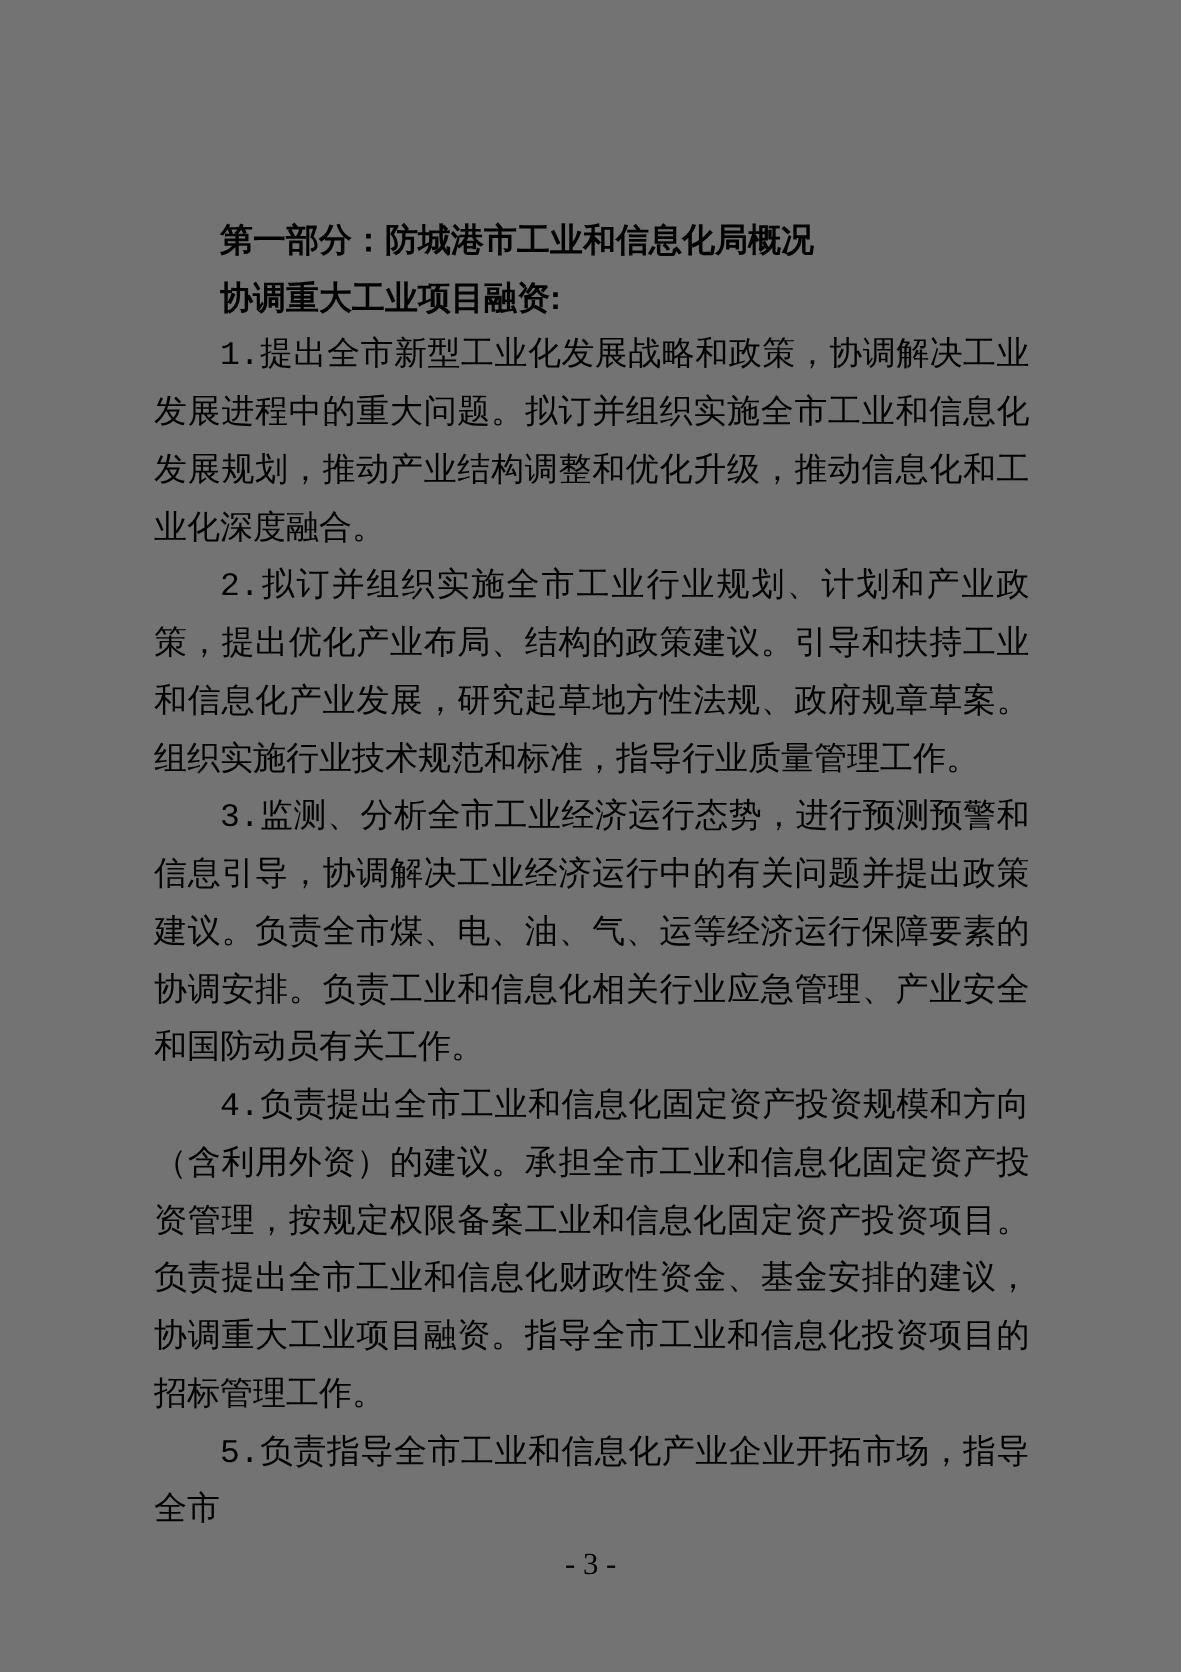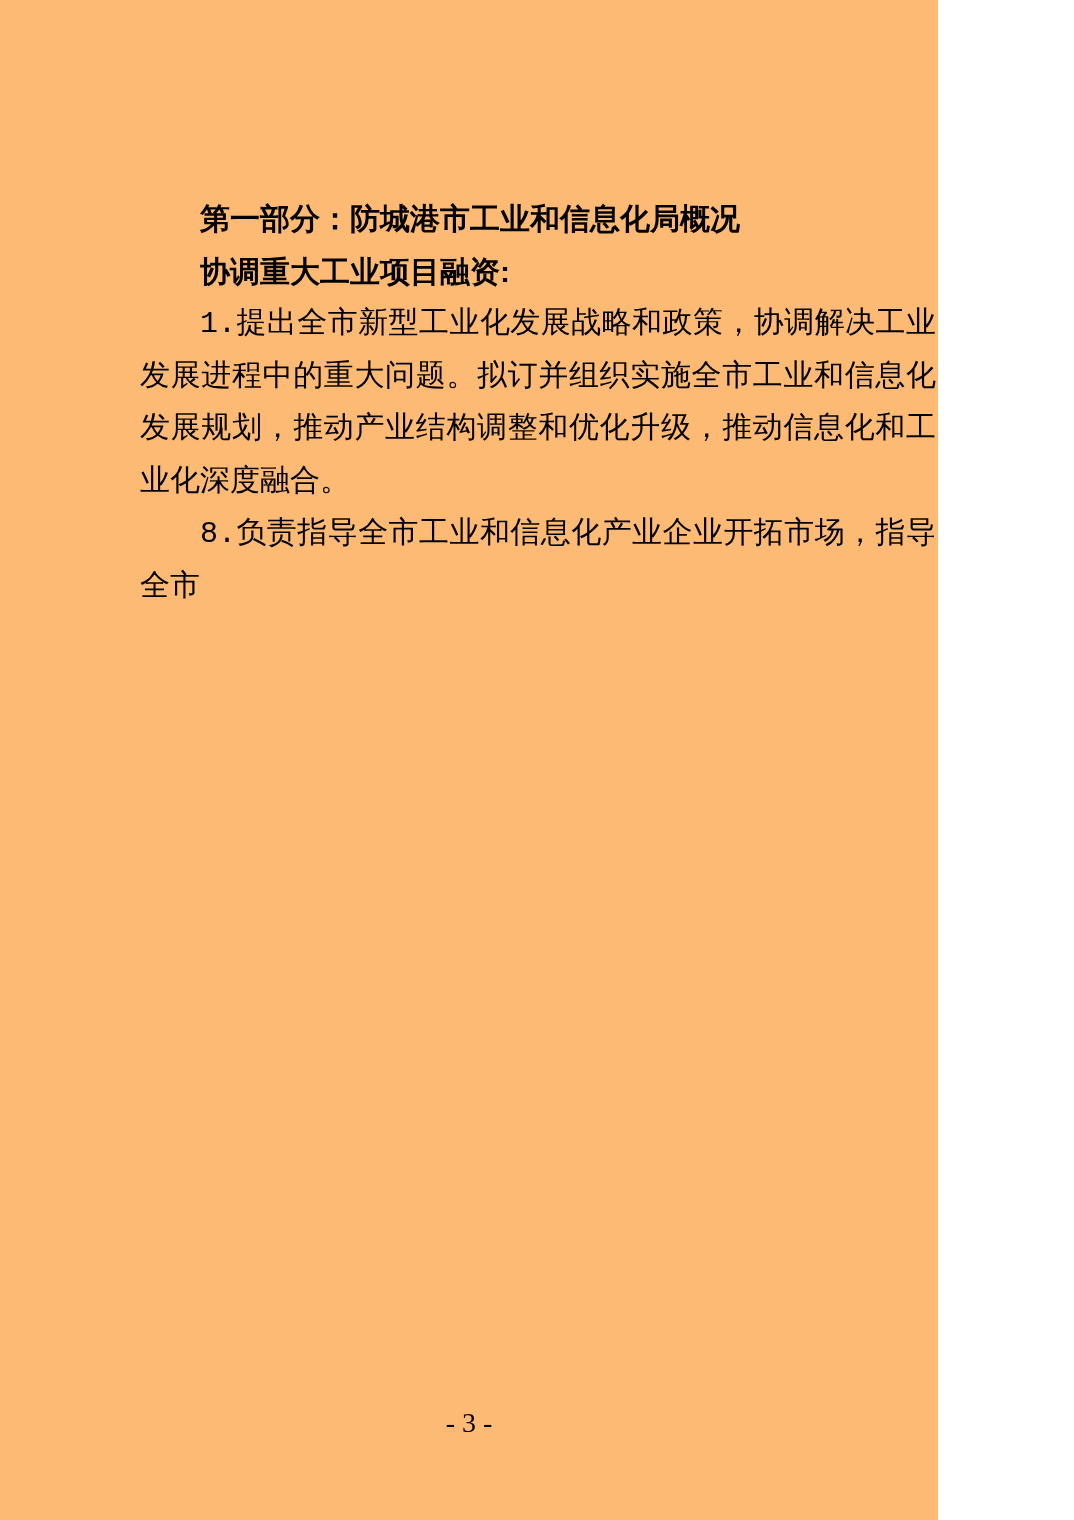--- a/index.html
+++ b/index.html
@@ -2,23 +2,23 @@
 <html><head>
 <meta charset="utf-8">
 <style>
   html, body {
     margin: 0;
     padding: 0;
     background: #ffffff;
   }
   .page {
     position: relative;
-    width: 938px;
+    width: 1074px;
     height: 1520px;
-    background: #fdba74;
+    background: #737373;
     color: #000000;
     overflow: hidden;
     font-family: "Liberation Serif", serif;
   }
   .content {
     position: absolute;
     left: 140px;
     top: 193px;
     width: 796px;
     font-size: 30px;
@@ -56,16 +56,19 @@
   }
 </style>
 </head>
 <body>
 
 <div class="page">
   <div class="content">
     <h1 class="heading">第一部分：防城港市工业和信息化局概况</h1>
     <p class="heading">协调重大工业项目融资:</p>
     <p class="body-para">1.提出全市新型工业化发展战略和政策，协调解决工业发展进程中的重大问题。拟订并组织实施全市工业和信息化发展规划，推动产业结构调整和优化升级，推动信息化和工业化深度融合。</p>
-    <p class="body-para">8.负责指导全市工业和信息化产业企业开拓市场，指导全市</p>
+    <p class="body-para">2.拟订并组织实施全市工业行业规划、计划和产业政策，提出优化产业布局、结构的政策建议。引导和扶持工业和信息化产业发展，研究起草地方性法规、政府规章草案。组织实施行业技术规范和标准，指导行业质量管理工作。</p>
+    <p class="body-para">3.监测、分析全市工业经济运行态势，进行预测预警和信息引导，协调解决工业经济运行中的有关问题并提出政策建议。负责全市煤、电、油、气、运等经济运行保障要素的协调安排。负责工业和信息化相关行业应急管理、产业安全和国防动员有关工作。</p>
+    <p class="body-para">4.负责提出全市工业和信息化固定资产投资规模和方向（含利用外资）的建议。承担全市工业和信息化固定资产投资管理，按规定权限备案工业和信息化固定资产投资项目。负责提出全市工业和信息化财政性资金、基金安排的建议，协调重大工业项目融资。指导全市工业和信息化投资项目的招标管理工作。</p>
+    <p class="body-para">5.负责指导全市工业和信息化产业企业开拓市场，指导全市</p>
   </div>
   <div class="footer">- 3 -</div>
 </div>
 
 </body></html>

